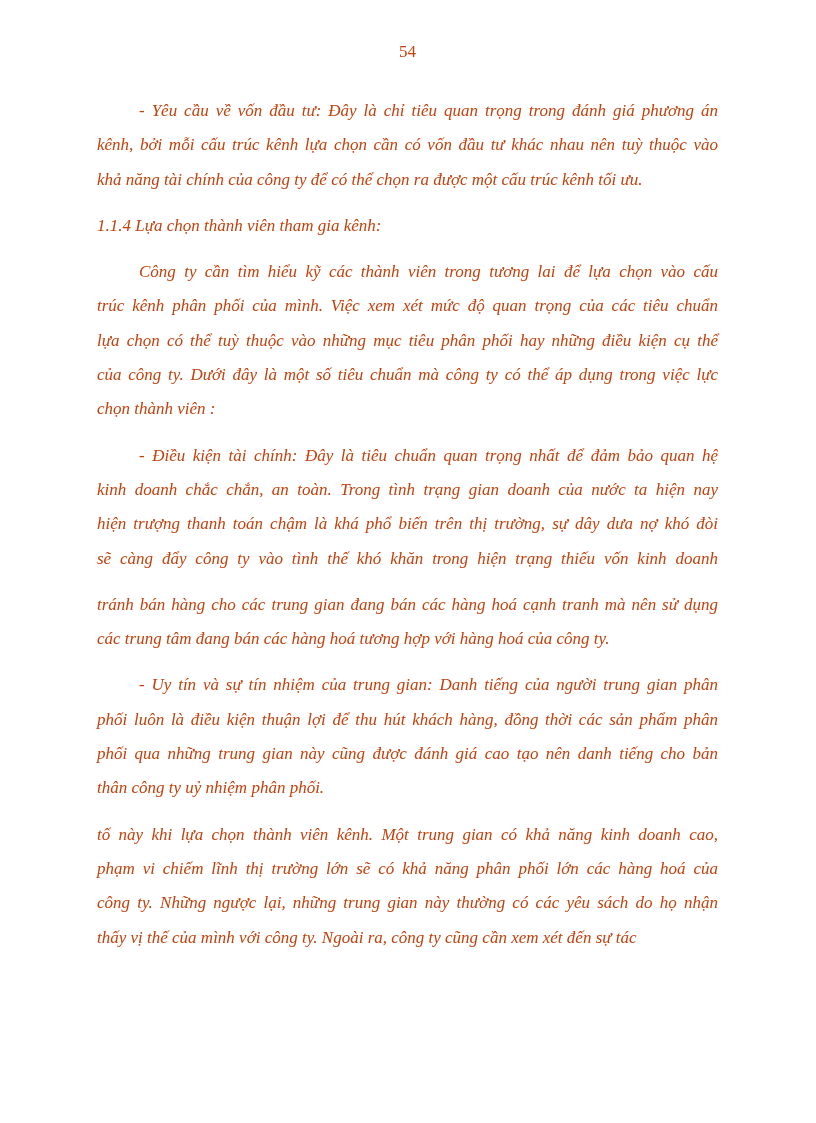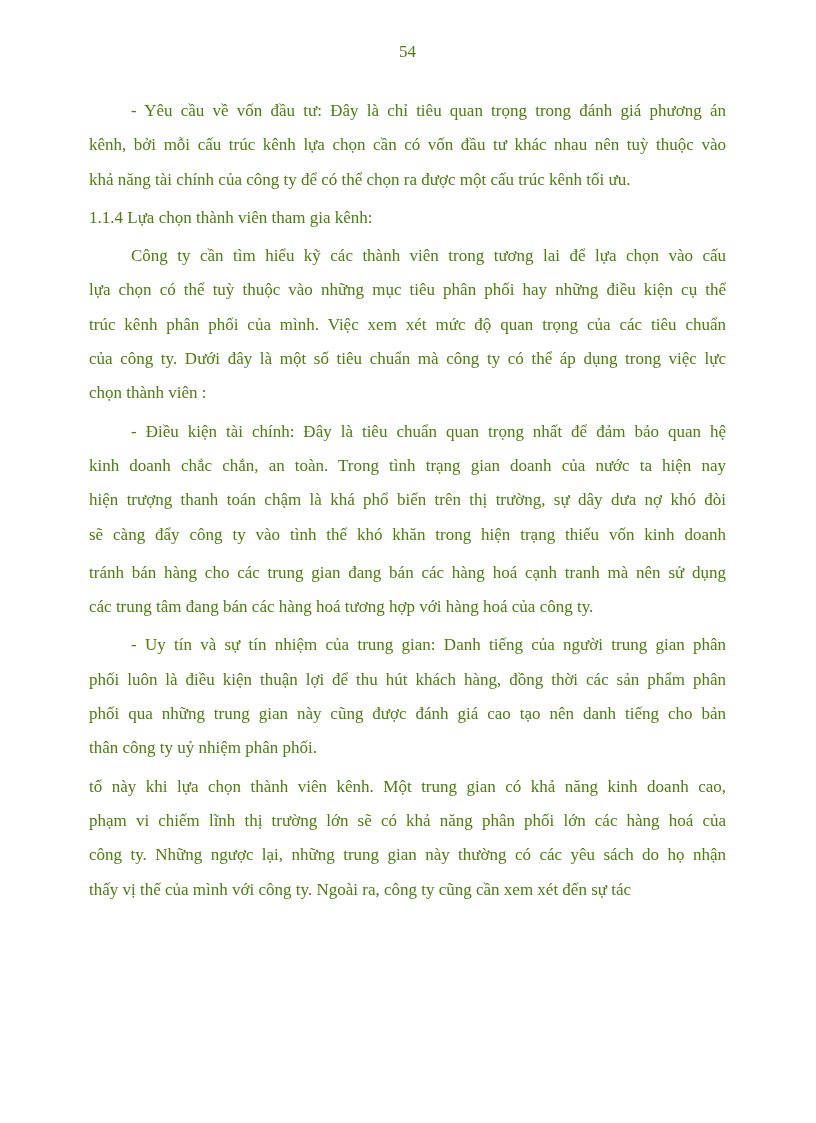--- a/index.html
+++ b/index.html
@@ -9,35 +9,36 @@
   }
   .page {
     position: relative;
     width: 816px;
     height: 1123px;
     box-sizing: border-box;
     background: #ffffff;
     padding: 38px 86px 0 85px;
     overflow: hidden;
     font-family: "Liberation Serif", "DejaVu Serif", serif;
-    color: #4d7c0f;
+    color: #c2410c;
   }
   .page-number {
     font-size: 17px;
     line-height: 28px;
     text-align: center;
   }
   .page-body {
     margin-top: 28px;
     font-size: 17px;
     line-height: 34.3px;
   }
   .para {
-    margin: 4px;
+    margin: 12px;
     padding: 0;
+    font-style: italic;
   }
   .t-line {
     text-align: justify;
     text-align-last: justify;
   }
   .t-line.first {
     text-indent: 42px;
   }
   .t-line.last {
     text-align-last: left;
@@ -55,22 +56,22 @@
       <div class="para">
         <div class="t-line first">- Yêu cầu về vốn đầu tư: Đây là chỉ tiêu quan trọng trong đánh giá phương án</div>
         <div class="t-line">kênh, bởi mỗi cấu trúc kênh lựa chọn cần có vốn đầu tư khác nhau nên tuỳ thuộc vào</div>
         <div class="t-line last">khả năng tài chính của công ty để có thể chọn ra được một cấu trúc kênh tối ưu.</div>
       </div>
       <div class="para heading">
         <div class="t-line last">1.1.4 Lựa chọn thành viên tham gia kênh:</div>
       </div>
       <div class="para">
         <div class="t-line first">Công ty cần tìm hiểu kỹ các thành viên trong tương lai để lựa chọn vào cấu</div>
+        <div class="t-line">trúc kênh phân phối của mình. Việc xem xét mức độ quan trọng của các tiêu chuẩn</div>
         <div class="t-line">lựa chọn có thể tuỳ thuộc vào những mục tiêu phân phối hay những điều kiện cụ thể</div>
-        <div class="t-line">trúc kênh phân phối của mình. Việc xem xét mức độ quan trọng của các tiêu chuẩn</div>
         <div class="t-line">của công ty. Dưới đây là một số tiêu chuẩn mà công ty có thể áp dụng trong việc lực</div>
         <div class="t-line last">chọn thành viên :</div>
       </div>
       <div class="para">
         <div class="t-line first">- Điều kiện tài chính: Đây là tiêu chuẩn quan trọng nhất để đảm bảo quan hệ</div>
         <div class="t-line">kinh doanh chắc chắn, an toàn. Trong tình trạng gian doanh của nước ta hiện nay</div>
         <div class="t-line">hiện trượng thanh toán chậm là khá phổ biến trên thị trường, sự dây dưa nợ khó đòi</div>
         <div class="t-line">sẽ càng đẩy công ty vào tình thế khó khăn trong hiện trạng thiếu vốn kinh doanh</div>
       </div>
       <div class="para">

